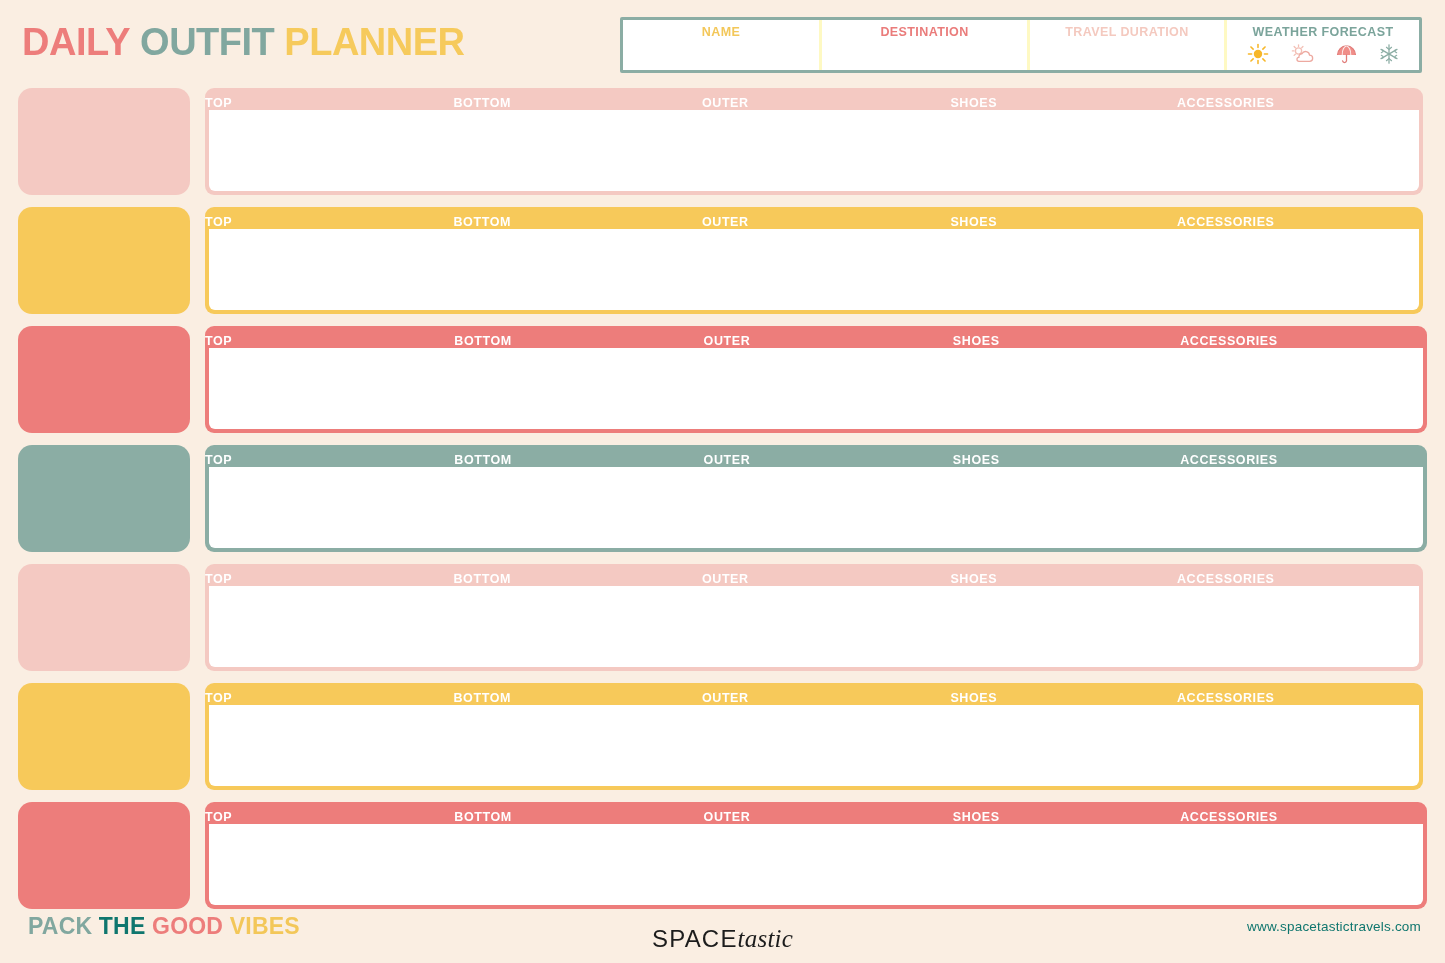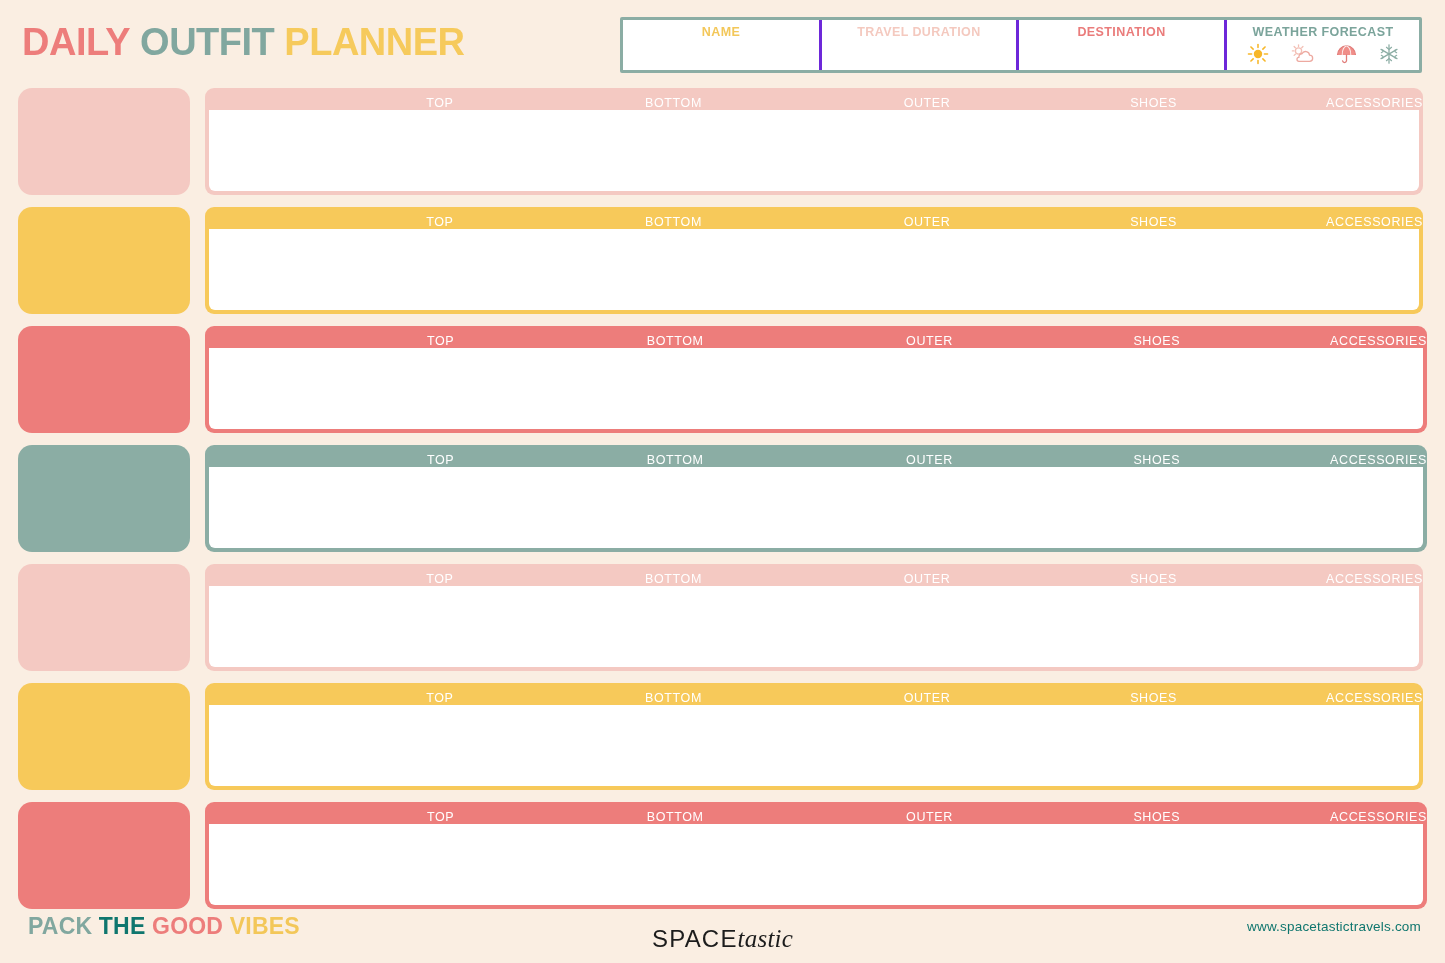--- a/index.html
+++ b/index.html
@@ -41,21 +41,21 @@
 
   
   #header-fields {
     position: absolute;
     left: 620px;
     top: 17px;
     width: 802px;
     height: 56px;
     display: flex;
     border: 3px solid #8bada4;
-    background: #6d28d9;
+    background: #fef9c3;
     border-radius: 2px;
     gap: 3px;
   }
   .hfield {
     background: #ffffff;
     position: relative;
     height: 100%;
   }
   .hfield.name        { width: 196px; }
   .hfield.destination { width: 205px; }
@@ -120,24 +120,24 @@
   .planrow.wide   { right: 18px; }
   .planrow.narrow { right: 22px; }
 
   .row-head {
     height: 22px;
     display: flex;
     align-items: center;
   }
   .row-head .col {
     flex: 1;
-    text-align: right;
+    text-align: left;
     color: #ffffff;
     font-size: 12.5px;
-    font-weight: normal;
+    font-weight: bold;
     letter-spacing: 0.6px;
     margin-top: 8px;
   }
   .row-head .col.c1 { flex: 1.02; }
   .row-head .col.c2 { flex: 1.02; }
   .row-head .col.c3 { flex: 1.02; }
   .row-head .col.c4 { flex: 0.93; }
   .row-head .col.c5 { flex: 1.01; }
 
   .row-body {
@@ -220,26 +220,26 @@
   <div id="page-title">
     <span class="t-daily">DAILY</span><span>&nbsp;</span><span class="t-outfit">OUTFIT</span><span>&nbsp;</span><span class="t-planner">PLANNER</span>
   </div>
 
   <div id="header-fields">
 
     <div class="hfield name">
       <div class="hfield-label lbl-name">NAME</div>
     </div>
 
+    <div class="hfield destination">
+      <div class="hfield-label lbl-destination">DESTINATION</div>
+    </div>
+
     <div class="hfield duration">
       <div class="hfield-label lbl-duration">TRAVEL DURATION</div>
-    </div>
-
-    <div class="hfield destination">
-      <div class="hfield-label lbl-destination">DESTINATION</div>
     </div>
 
     <div class="hfield weather">
       <div class="hfield-label lbl-weather">WEATHER FORECAST</div>
       <div class="weather-icons">
 
         <span>
           <svg width="22" height="22" viewBox="0 0 24 24">
             <circle cx="12" cy="12" r="4.6" fill="#f7b729"></circle>
             <g stroke="#f7b729" stroke-width="1.7" stroke-linecap="round">

